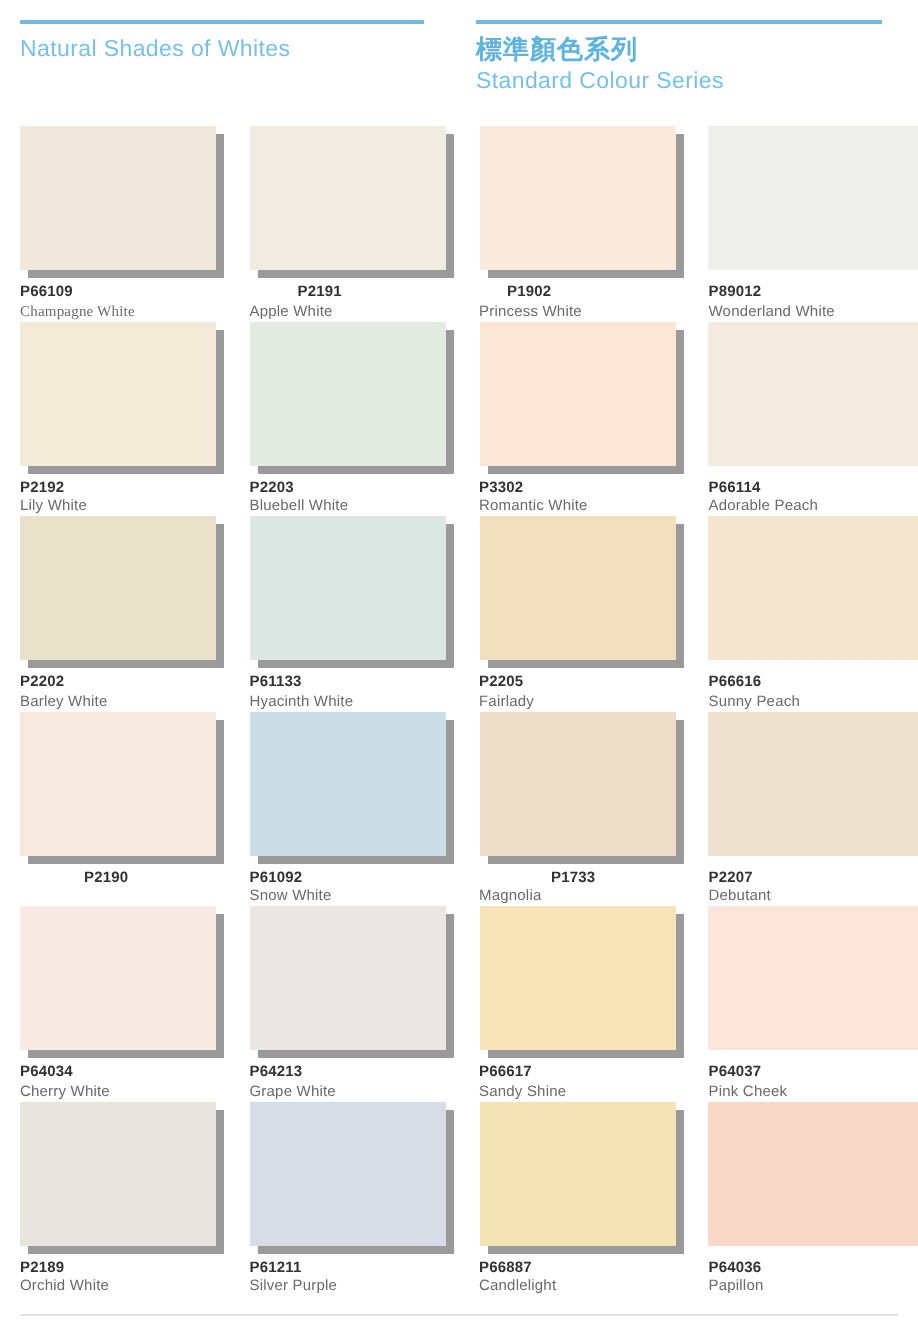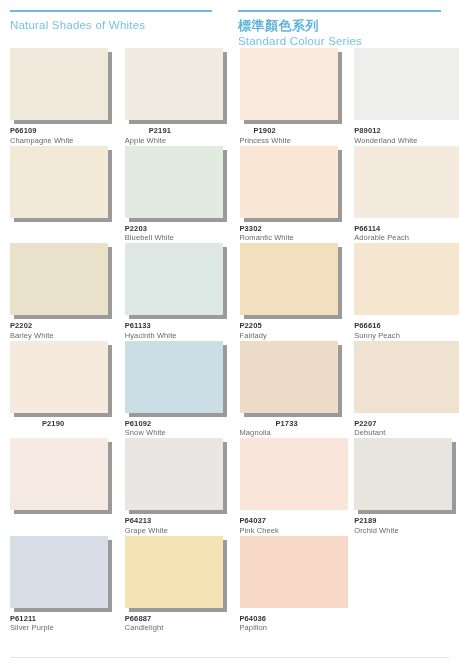--- a/index.html
+++ b/index.html
@@ -25,21 +25,21 @@
     font-family:"DejaVu Sans","Liberation Sans",sans-serif;
   }
   .hdr-en{
     font-size:11.5px;color:#77c2e4;line-height:14px;
     letter-spacing:0.2px;white-space:nowrap;margin-top:1px;
   }
 
   
   .grid{
     position:absolute;
-    left:0;top:42px;width:459px;
+    left:0;top:57px;width:459px;
     display:flex;flex-wrap:wrap;
   }
   .cell{
     width:114.75px;
     height:97.5px;
     box-sizing:border-box;
     position:relative;
   }
   .cell .chip-wrap{
     position:absolute;
@@ -100,21 +100,21 @@
   </div>
 
   <div class="grid" id="grid">
       <div class="cell">
         <div class="chip-wrap">
           <div class="shadow" style="background: rgb(154, 154, 154);"></div>
           <div class="chip" style="background: rgb(240, 232, 219);"></div>
         </div>
         <div class="caption">
           <div class="code" style="color: rgb(51, 51, 51);">P66109</div>
-          <div class="cname" style="color: rgb(106, 106, 106);">Champagne White</div>
+          <div class="cname" style="color: rgb(106, 106, 106); font-family: Liberation Serif, serif;">Champagne White</div>
         </div>
       </div>
       <div class="cell">
         <div class="chip-wrap">
           <div class="shadow" style="background: rgb(154, 154, 154);"></div>
           <div class="chip" style="background: rgb(241, 236, 226);"></div>
         </div>
         <div class="caption">
           <div class="code" style="color: rgb(51, 51, 51); padding-left: 24px;">P2191</div>
           <div class="cname" style="color: rgb(106, 106, 106);">Apple White</div>
@@ -137,20 +137,24 @@
         <div class="caption">
           <div class="code" style="color: rgb(51, 51, 51);">P89012</div>
           <div class="cname" style="color: rgb(106, 106, 106);">Wonderland White</div>
         </div>
       </div>
       <div class="cell">
         <div class="chip-wrap">
           <div class="shadow" style="background: rgb(154, 154, 154);"></div>
           <div class="chip" style="background: rgb(243, 233, 215);"></div>
         </div>
+        <div class="caption">
+          <div class="code" style="color: rgb(51, 51, 51);">P2192</div>
+          <div class="cname" style="color: rgb(106, 106, 106);">Lily White</div>
+        </div>
       </div>
       <div class="cell">
         <div class="chip-wrap">
           <div class="shadow" style="background: rgb(154, 154, 154);"></div>
           <div class="chip" style="background: rgb(225, 235, 224);"></div>
         </div>
         <div class="caption">
           <div class="code" style="color: rgb(51, 51, 51);">P2203</div>
           <div class="cname" style="color: rgb(106, 106, 106);">Bluebell White</div>
         </div>
@@ -250,31 +254,45 @@
         <div class="caption">
           <div class="code" style="color: rgb(51, 51, 51);">P2207</div>
           <div class="cname" style="color: rgb(106, 106, 106);">Debutant</div>
         </div>
       </div>
       <div class="cell">
         <div class="chip-wrap">
           <div class="shadow" style="background: rgb(154, 154, 154);"></div>
           <div class="chip" style="background: rgb(246, 234, 226);"></div>
         </div>
+        <div class="caption">
+          <div class="code" style="color: rgb(51, 51, 51);">P64034</div>
+          <div class="cname" style="color: rgb(106, 106, 106);">Cherry White</div>
+        </div>
       </div>
       <div class="cell">
         <div class="chip-wrap">
           <div class="shadow" style="background: rgb(154, 154, 154);"></div>
           <div class="chip" style="background: rgb(234, 230, 228);"></div>
         </div>
         <div class="caption">
           <div class="code" style="color: rgb(51, 51, 51);">P64213</div>
           <div class="cname" style="color: rgb(106, 106, 106);">Grape White</div>
         </div>
       </div>
+      <div class="cell">
+        <div class="chip-wrap">
+          <div class="shadow" style="background: rgb(154, 154, 154);"></div>
+          <div class="chip" style="background: rgb(247, 229, 185);"></div>
+        </div>
+        <div class="caption">
+          <div class="code" style="color: rgb(51, 51, 51);">P66617</div>
+          <div class="cname" style="color: rgb(106, 106, 106);">Sandy Shine</div>
+        </div>
+      </div>
       <div class="cell col4">
         <div class="chip-wrap">
           <div class="chip" style="background: rgb(250, 229, 218);"></div>
         </div>
         <div class="caption">
           <div class="code" style="color: rgb(51, 51, 51);">P64037</div>
           <div class="cname" style="color: rgb(106, 106, 106);">Pink Cheek</div>
         </div>
       </div>
       <div class="cell">

